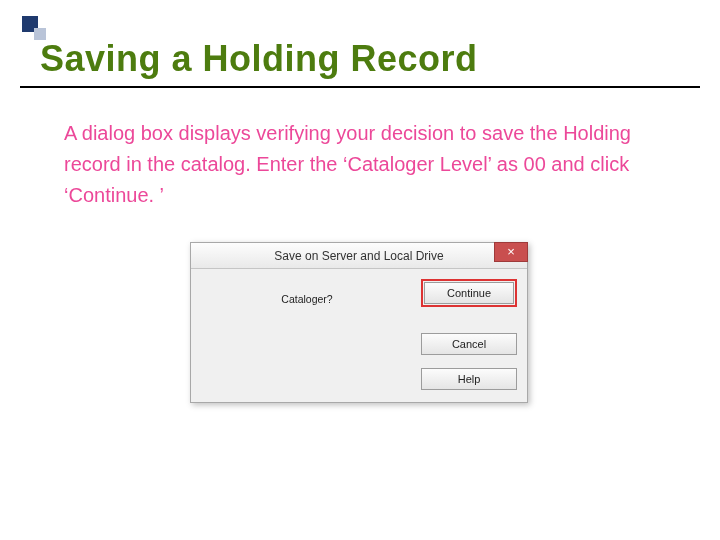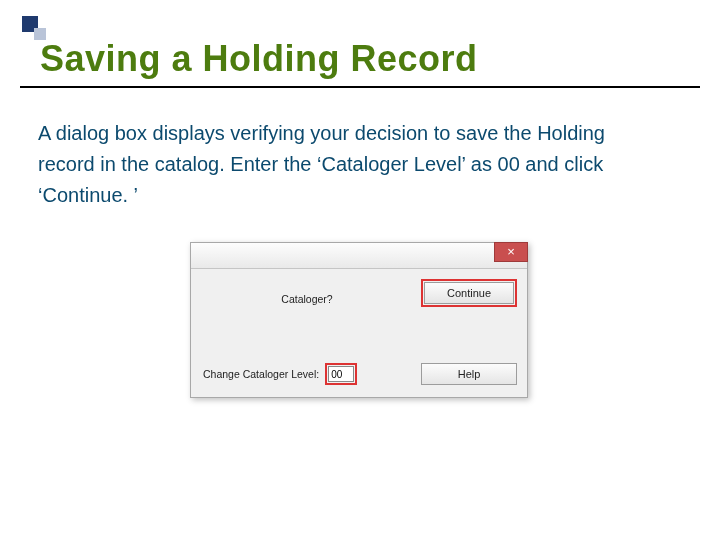--- a/index.html
+++ b/index.html
@@ -43,25 +43,25 @@
     position: absolute;
     top: 86px;
     left: 20px;
     width: 680px;
     height: 2px;
     background: #000;
   }
   .body-text {
     position: absolute;
     top: 118px;
-    left: 38px;
+    left: 64px;
     width: 610px;
     font-size: 20px;
     line-height: 1.55;
-    color: #0c4a6e;
+    color: #ec4899;
   }
   .dialog-wrap {
     position: absolute;
     top: 242px;
     left: 190px;
     width: 338px;
   }
   .dialog {
     width: 338px;
     background: #f0f0f0;
@@ -173,36 +173,32 @@
 </div>
 
 <h1 class="page-title">Saving a Holding Record</h1>
 <div class="title-underline"></div>
 
 <p class="body-text">A dialog box displays verifying your decision to save the Holding record in the catalog.  Enter the ‘Cataloger Level’ as 00 and click ‘Continue. ’</p>
 
 <div class="dialog-wrap">
   <div class="dialog">
     <div class="titlebar">
+      <span class="titlebar-text">Save on Server and Local Drive</span>
       <div class="close-btn">
         <span>×</span>
       </div>
     </div>
     <div class="dialog-body">
       <div class="left-col">
         <div class="msg2">Cataloger?</div>
-        <div class="level-row">
-          <span class="level-label">Change Cataloger Level:</span>
-          <span class="level-input-wrap">
-            <input class="level-input" type="text" value="00" style="">
-          </span>
-        </div>
       </div>
       <div class="right-col">
         <div class="continue-hl">
           <button class="dbtn">Continue</button>
         </div>
         <div class="spacer"></div>
+        <button class="dbtn">Cancel</button>
         <button class="dbtn">Help</button>
       </div>
     </div>
   </div>
 </div>
 
 </body></html>

